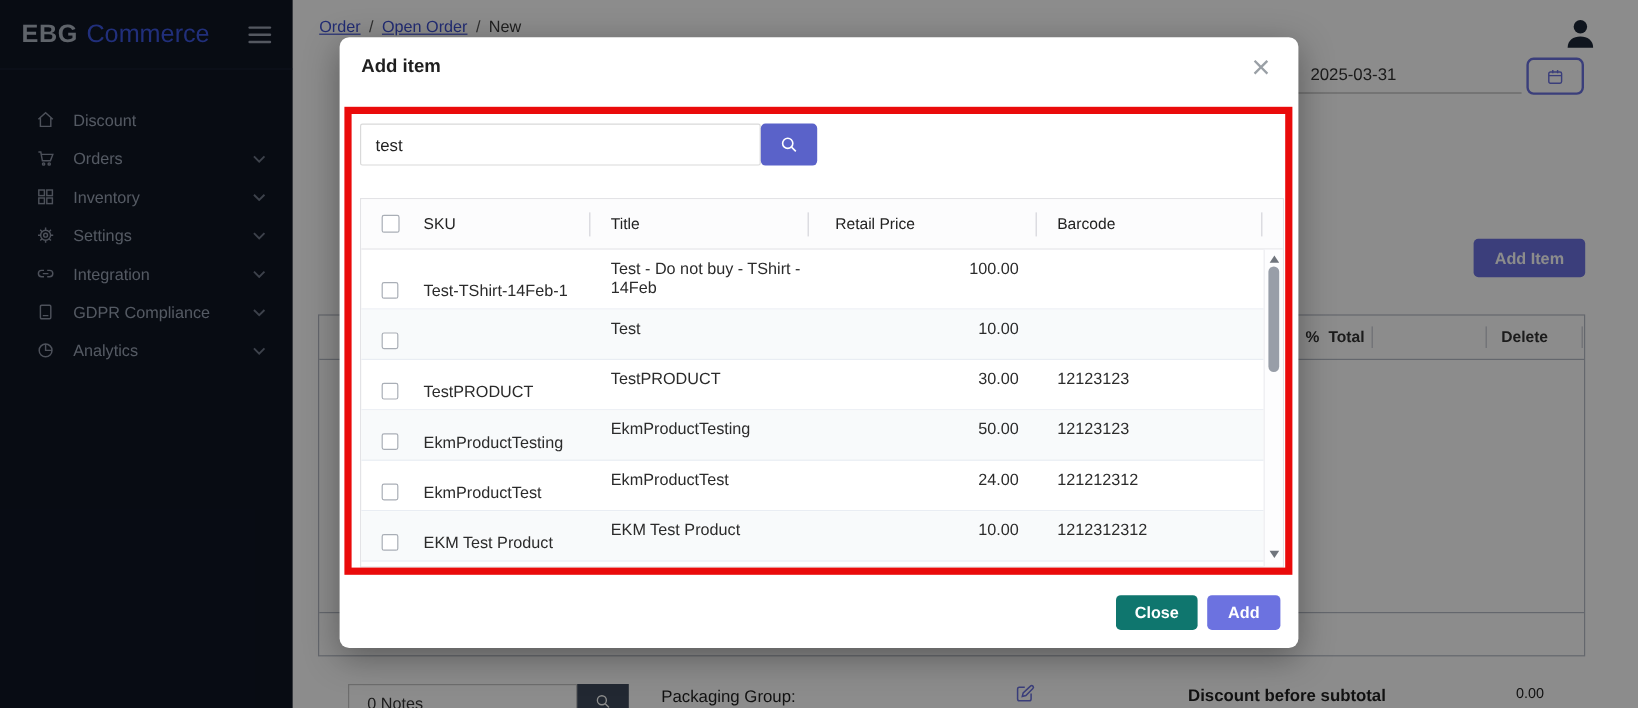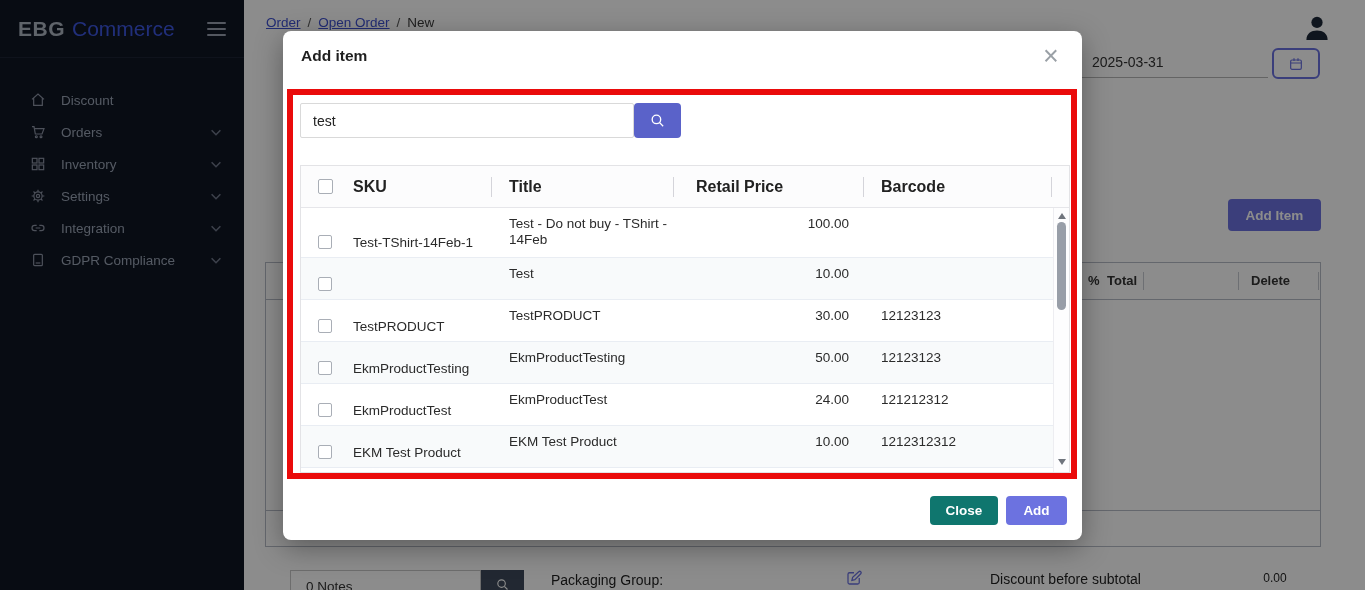--- a/index.html
+++ b/index.html
@@ -39,21 +39,21 @@
   .order-table { left:21px; top:262px; width:1056px; height:285px; border:1px solid #b6bcc6; }
   .ot-headline { position:absolute; left:0; right:0; top:36px; height:1px; background:#b6bcc6; }
   .ot-h { position:absolute; top:10px; font-size:13px; font-weight:700; color:#333; }
   .ot-div { position:absolute; top:9px; width:1px; height:18px; background:#c6cad2; }
   .ot-footline { position:absolute; left:0; right:0; top:247px; height:1px; background:#b6bcc6; }
   .pagination { position:absolute; left:587px; top:252px; height:32px; display:flex; align-items:center; gap:22px; }
   .pg-ic { width:14px; height:14px; stroke:#555; fill:none; stroke-width:1.7; cursor:pointer; }
   .pg-text { font-size:13.5px; color:#333; }
   .pg-text b { font-weight:700; color:#111; }
 
-  .discount-lbl { left:746px; top:571px; font-size:14px; color:#1f1f1f; }
+  .discount-lbl { left:746px; top:571px; font-size:14px; color:#1f1f1f;font-weight:bold; }
   .discount-val { left:986px; top:571px; width:90px; text-align:center; font-size:12px; color:#1f1f1f; }
   .notes-box { left:46px; top:570px; width:191px; height:34px; border:1px solid #c6c6c6; background:#fff;
     font-size:13.5px; color:#333; padding:8px 0 0 15px; }
   .notes-btn { left:237px; top:570px; width:43px; height:34px; background:#3f4a5b; display:flex;
     align-items:center; justify-content:center; cursor:pointer; }
   .notes-btn svg { width:15px; height:15px; stroke:#fff; fill:none; stroke-width:1.8; margin-top:-6px; }
   .pack-lbl { left:307px; top:572px; font-size:14px; color:#1f1f1f; }
   .edit-ic { left:601px; top:569px; width:18px; height:18px; stroke:#6b72e0; fill:none; stroke-width:1.7; cursor:pointer; }
 
   
@@ -66,21 +66,21 @@
 
   .srch-input { left:17px; top:72px; width:334px; height:35px; border:1px solid #d9d9d9; border-radius:2px;
     padding:0 12px; font-size:14px; color:#222; font-family:"Liberation Sans",sans-serif; outline:none; }
   .srch-btn { left:351px; top:72px; width:47px; height:35px; background:#5a62c9; border-radius:4px;
     display:flex; align-items:center; justify-content:center; cursor:pointer; }
   .srch-btn svg { width:17px; height:17px; stroke:#fff; fill:none; stroke-width:1.9; }
 
   .ptable { left:17px; top:134px; width:770px; height:308px; border:1px solid #e3e3e6; background:#fff; overflow:hidden; }
   .phead { position:relative; height:42px; background:#fcfcfd; border-bottom:1px solid #e6e6ea; display:flex; align-items:center; }
   .phead .hdiv { position:absolute; top:11px; width:1px; height:20px; background:#d4d4da; }
-  .hc { font-size:16px; font-weight:700; color:#222; }
+  .hc { font-size:13px; font-weight:400; color:#222; }
   .c-cb { width:34px; display:flex; }
   .c-sku { width:156px; padding-left:18px; }
   .c-title { width:182px; padding-left:18px; }
   .c-price { width:190px; }
   .c-barcode { width:190px; padding-left:18px; }
   .phead .c-price { padding-left:23px; }
   .cbx { width:15px; height:15px; border:1.5px solid #a9aeb6; border-radius:2px; background:#fff; margin-left:17px; cursor:pointer; }
 
   .pbody { position:relative; height:265px; }
   .prow { display:flex; border-bottom:1px solid #e9edf3; height:42px; font-size:13.5px; color:#2b2b2b; }
@@ -169,20 +169,30 @@
         <svg class="chev" viewBox="0 0 12 8">
             <path d="M1 1.5 L6 6.5 L11 1.5"></path>
           </svg>
       </div>
       <div class="nav-item">
         <svg viewBox="0 0 24 24">
             <rect x="5.5" y="3.5" width="13" height="17" rx="1.5"></rect>
             <path d="M8.5 16.5 H15.5"></path>
           </svg>
         <span class="lbl">GDPR Compliance</span>
+        <svg class="chev" viewBox="0 0 12 8">
+            <path d="M1 1.5 L6 6.5 L11 1.5"></path>
+          </svg>
+      </div>
+      <div class="nav-item">
+        <svg viewBox="0 0 24 24">
+            <circle cx="12" cy="12" r="8"></circle>
+            <path d="M12 4 V12 H20"></path>
+          </svg>
+        <span class="lbl">Analytics</span>
         <svg class="chev" viewBox="0 0 12 8">
             <path d="M1 1.5 L6 6.5 L11 1.5"></path>
           </svg>
       </div>
     </div>
   </div>
 
   <div id="main" class="abs">
 
     <div class="breadcrumb abs">

